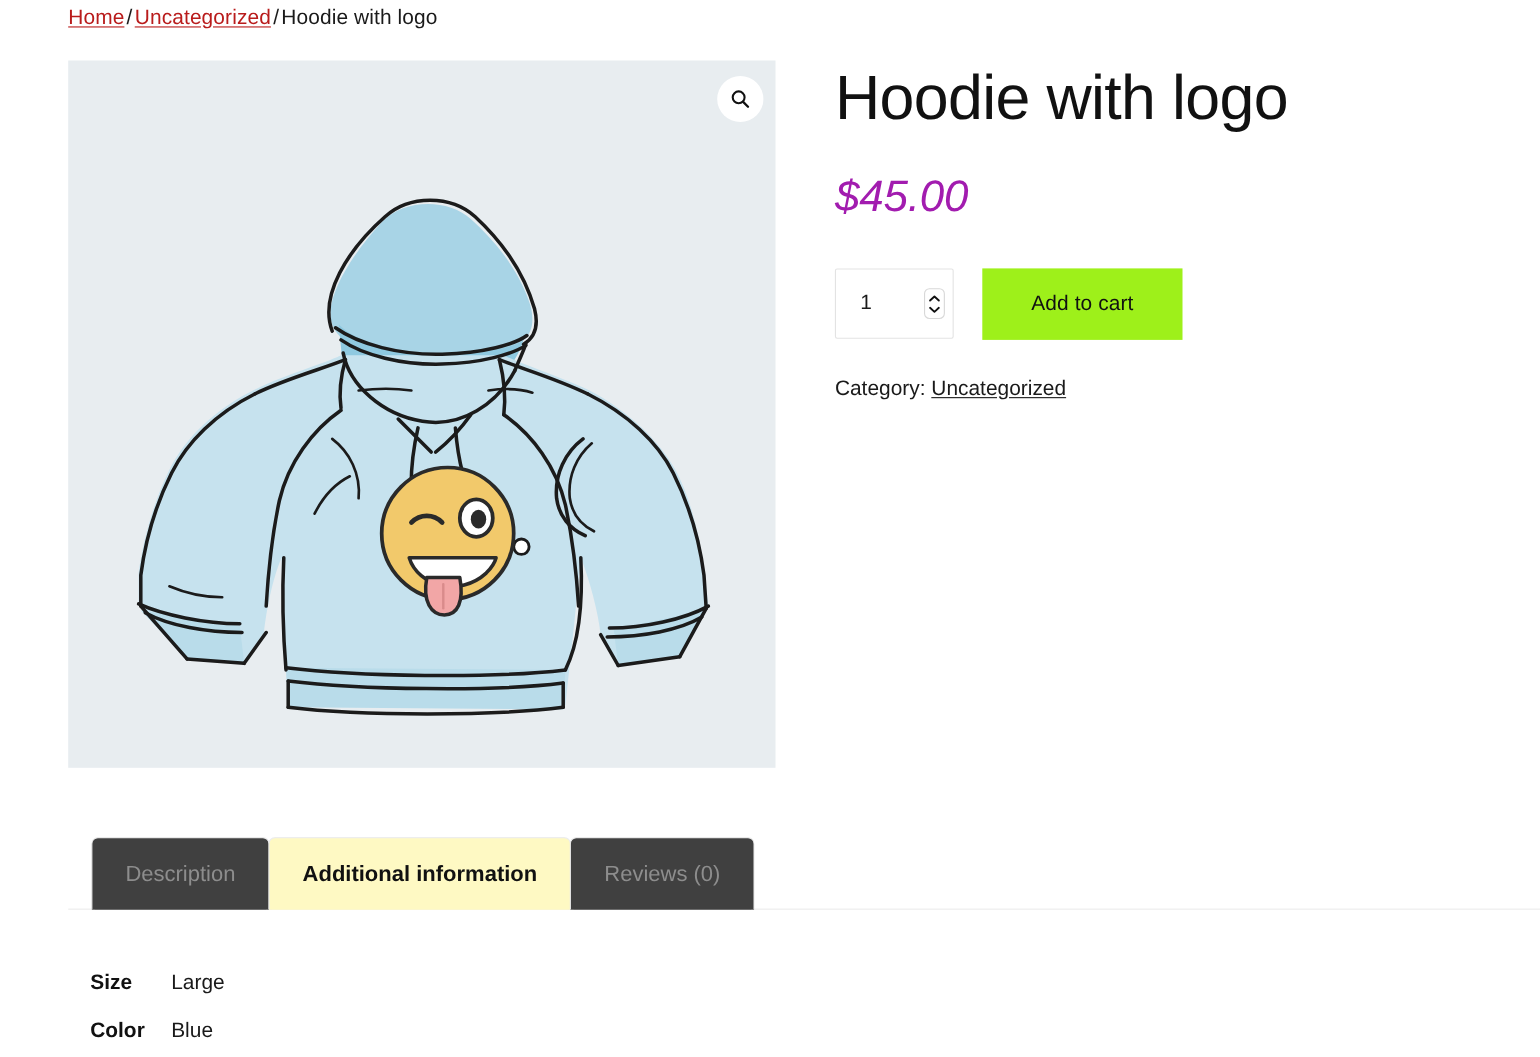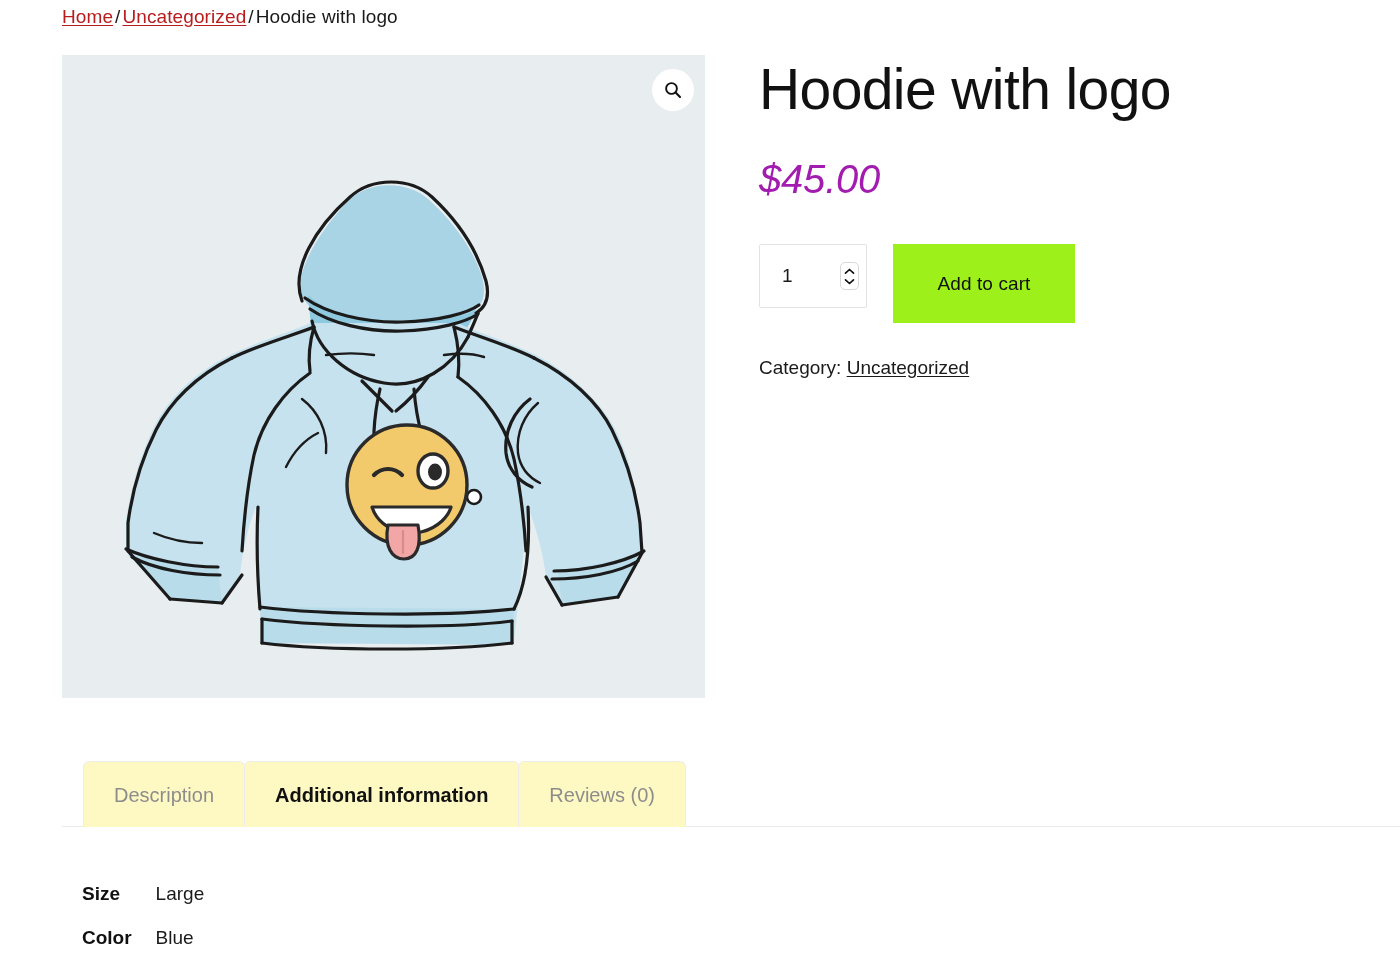--- a/index.html
+++ b/index.html
@@ -137,21 +137,21 @@
     align-items: center;
     justify-content: center;
     box-sizing: border-box;
     cursor: pointer;
   }
   .spinner svg { display: block; }
 
   .add-to-cart {
     margin-left: 26px;
     min-width: 182px;
-    height: 79px;
+    height: 65px;
     background: #9ef01a;
     border: none;
     border-radius: 0;
     color: #111111;
     font-size: 19px;
     font-family: "Liberation Sans", sans-serif;
     letter-spacing: 0.1px;
     cursor: pointer;
     padding: 0 28px;
   }
@@ -180,21 +180,21 @@
     list-style: none;
     margin: 0;
     padding: 0 0 0 83px;
     position: relative;
     z-index: 2;
   }
   .tab {
     border: 1px solid #ececec;
     border-bottom: none;
     border-radius: 6px 6px 0 0;
-    background: #fef9c3;
+    background: #404040;
     padding: 20px 30px 19px 30px;
     font-size: 20px;
     line-height: 26px;
     color: #8d8d8d;
     cursor: pointer;
     margin-right: -1px;
     white-space: nowrap;
   }
   .tab.active {
     background: #fef9c3;

